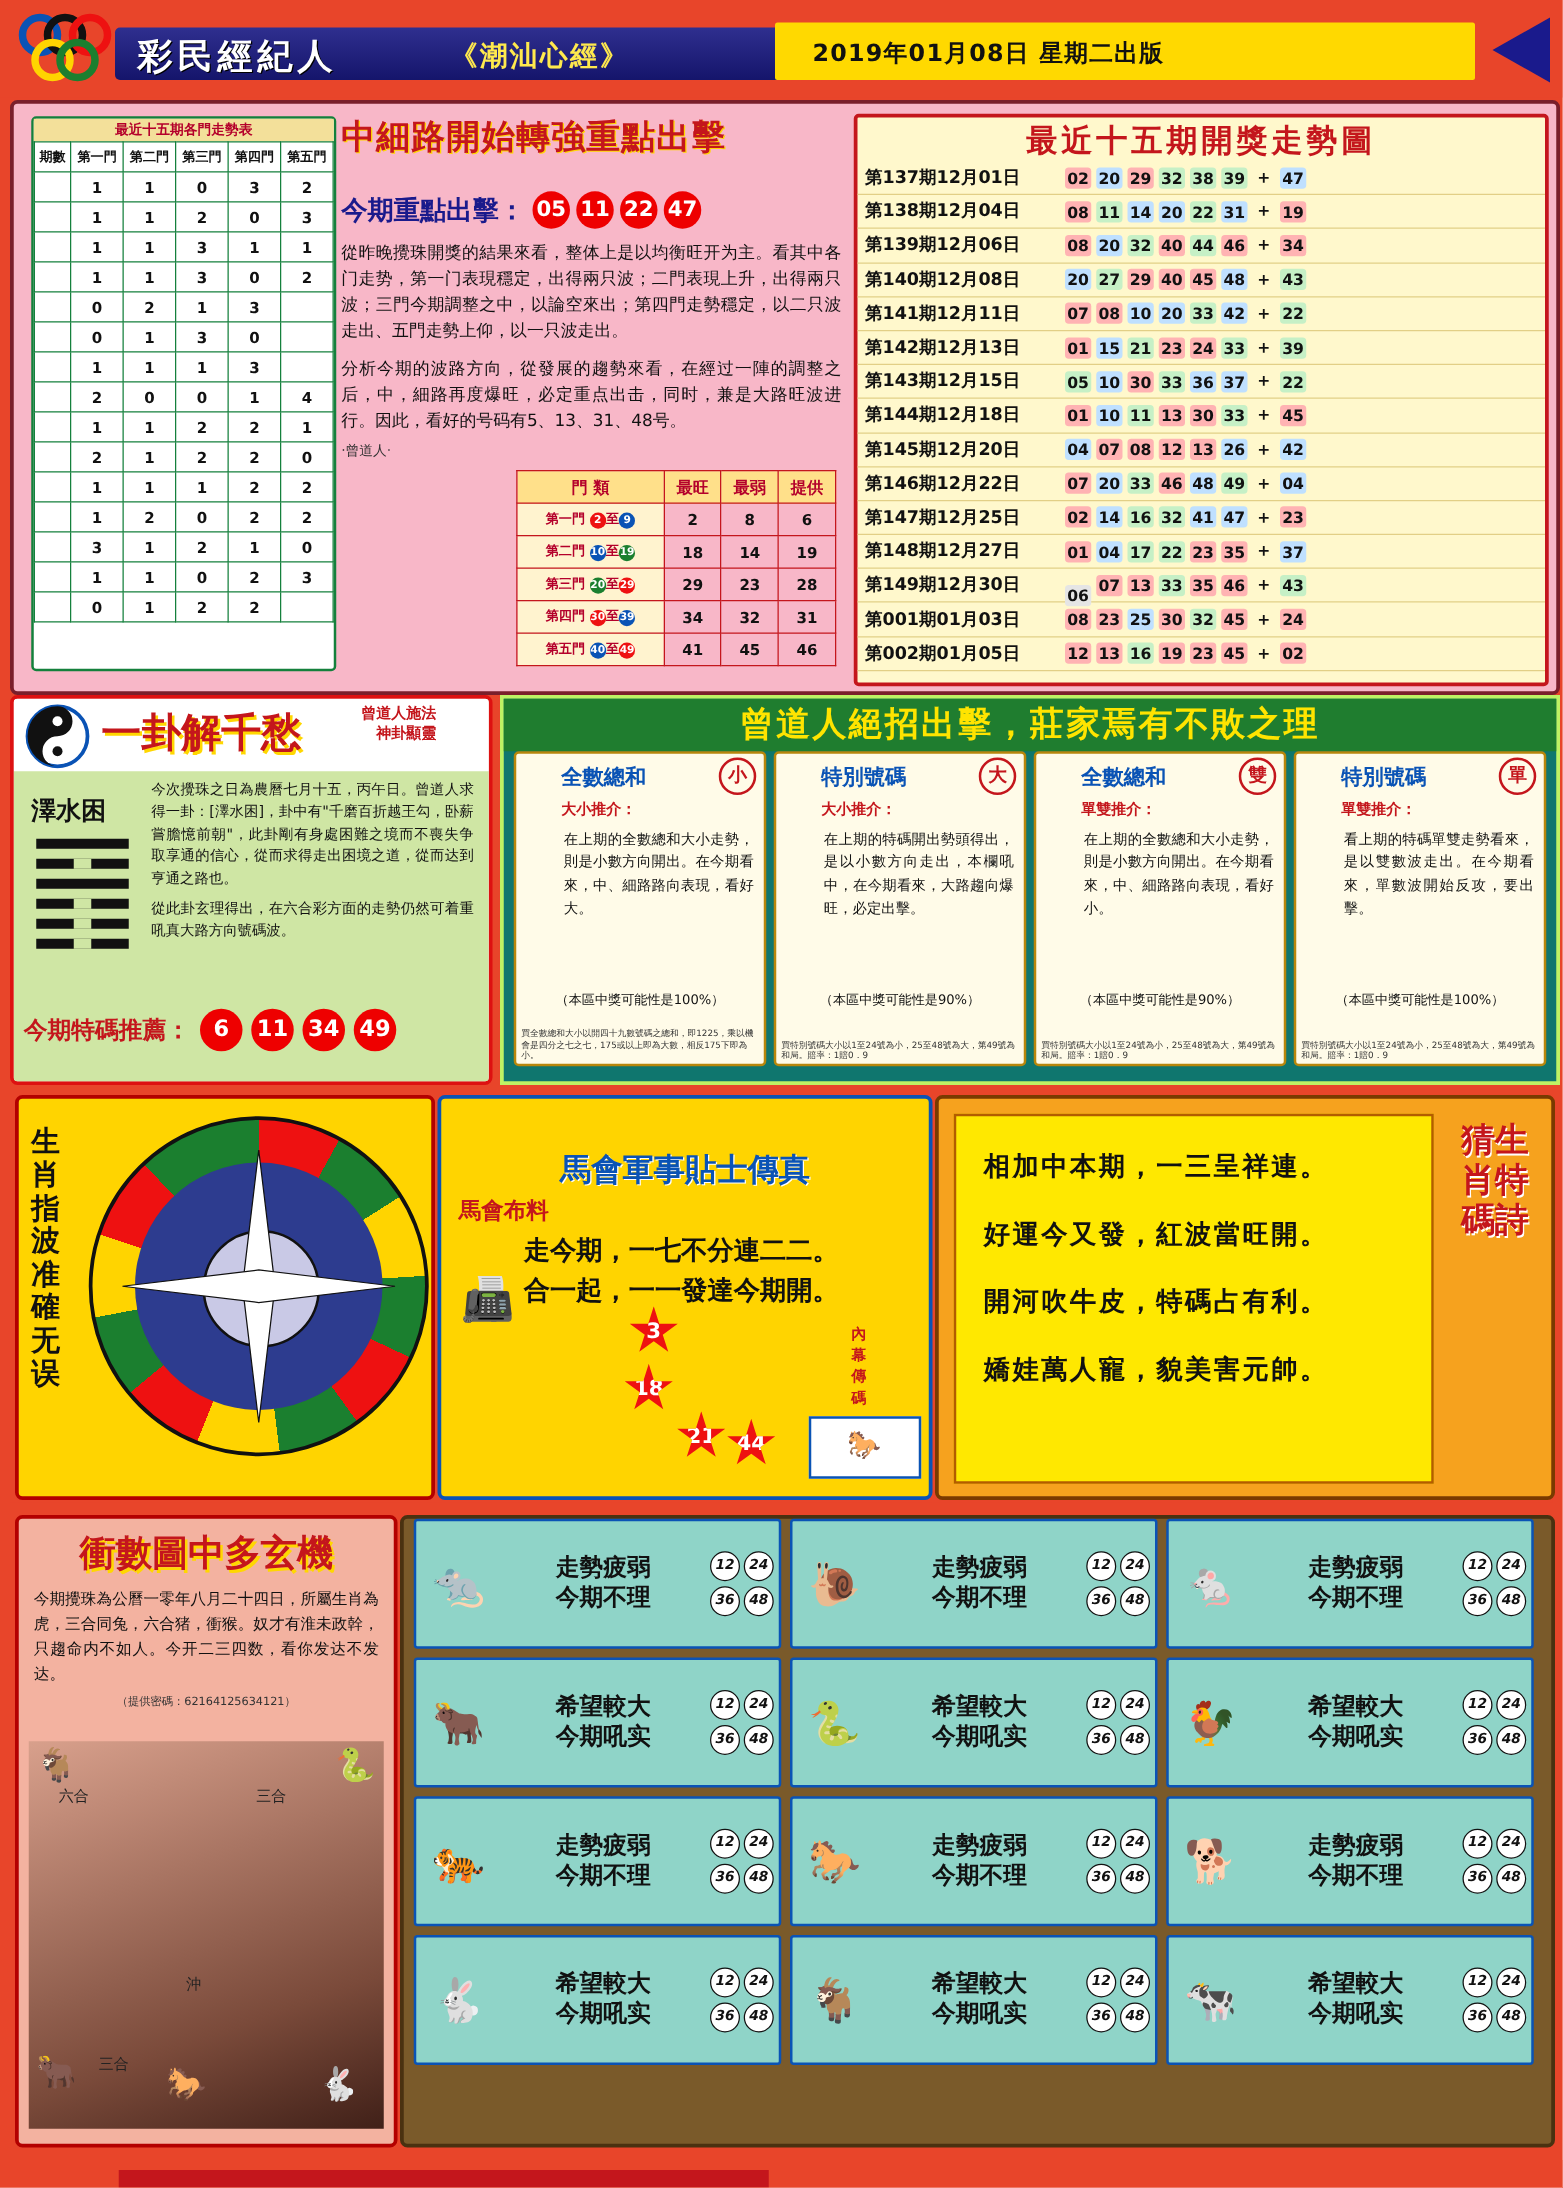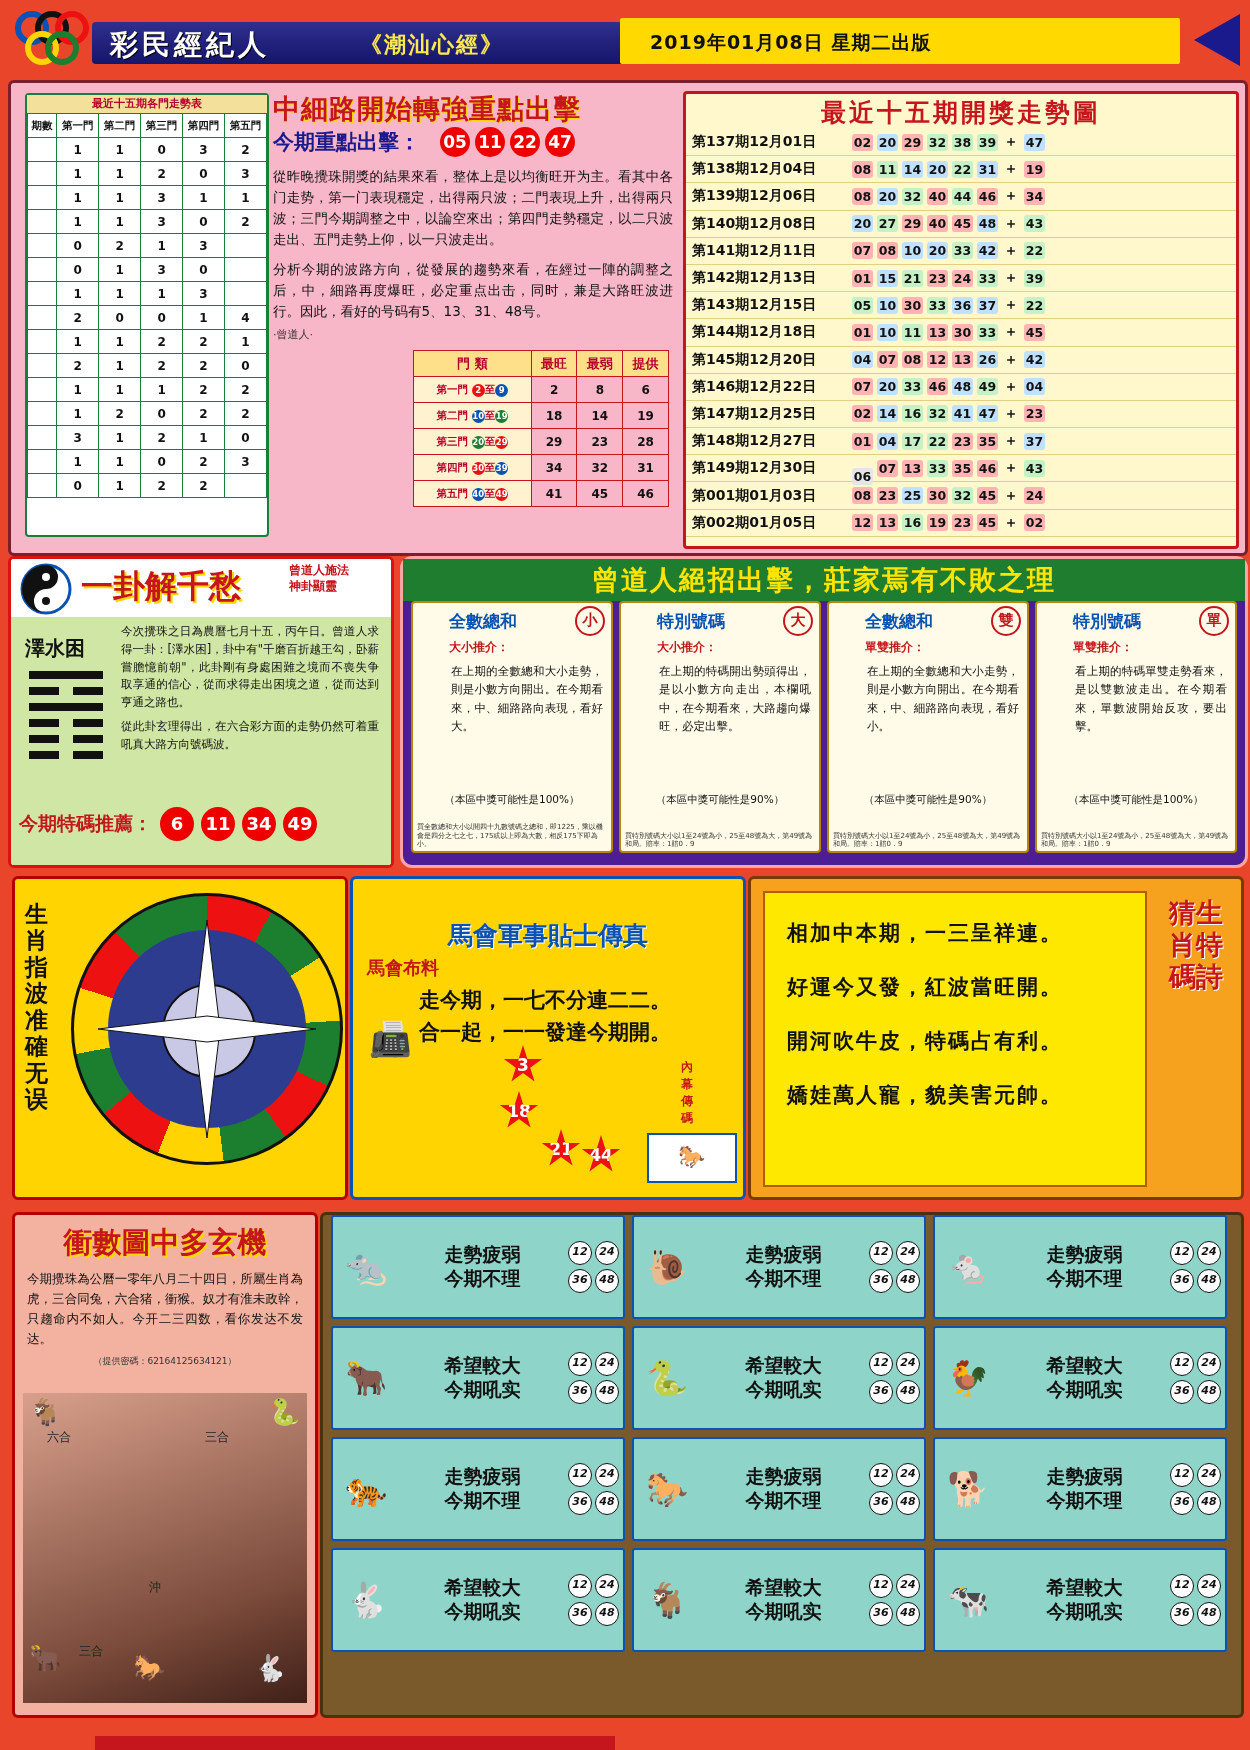--- a/index.html
+++ b/index.html
@@ -18,21 +18,21 @@
 
   
   .panel1{position:absolute;left:8px;top:80px;width:1234px;height:470px;background:#f8b7c8;border:3px solid #7a1f2b;border-radius:6px;}
   .p1-left{position:absolute;left:14px;top:10px;width:240px;height:440px;background:#fff;border:2px solid #14803c;border-radius:4px;}
   .p1-lt-title{height:18px;background:#f3e09a;font-size:11px;color:#b4002b;text-align:center;line-height:18px;font-weight:bold;}
   table.mini{border-collapse:collapse;width:100%;font-size:12px;}
   table.mini th,table.mini td{border:1px solid #14803c;text-align:center;height:21px;font-weight:bold;color:#111;}
   table.mini th{background:#ffffff;font-size:10.5px;}
   .p1-mid{position:absolute;left:262px;top:8px;width:400px;height:450px;}
   .p1-head{font-size:27px;font-weight:bold;color:#c4161c;letter-spacing:1px;text-shadow:1px 1px 0 #ffd700;}
-  .p1-focus{margin-top:0;font-size:21px;font-weight:bold;color:#1a1a8c;display:flex;align-items:center;gap:20px;}
+  .p1-focus{margin-top:26px;font-size:21px;font-weight:bold;color:#1a1a8c;display:flex;align-items:center;gap:6px;}
   .ball{display:inline-block;width:30px;height:30px;line-height:30px;border-radius:50%;background:#e00;color:#fff;font-size:17px;text-align:center;font-weight:bold;}
   .p1-para{margin-top:9px;font-size:13.5px;line-height:1.55;color:#111;text-align:justify;}
   .p1-sign{margin-top:6px;font-size:11px;color:#333;}
   table.cls{border-collapse:collapse;width:256px;font-size:12px;margin-top:8px;margin-left:140px;}
   table.cls th,table.cls td{border:1px solid #c4161c;height:23px;text-align:center;color:#111;font-weight:bold;}
   table.cls th{background:#ffe08a;color:#b4002b;font-size:13px;}
   table.cls td.lbl{background:#fff3cf;font-size:10.5px;color:#b4002b;}
   .minib{display:inline-block;width:13px;height:13px;line-height:13px;border-radius:50%;font-size:8.5px;color:#fff;text-align:center;}
   .p1-right{position:absolute;left:672px;top:8px;width:550px;height:452px;background:#fff8cc;border:3px solid #c4161c;border-radius:4px;}
   .p1-rt-title{font-size:25px;font-weight:bold;color:#c4161c;text-align:center;letter-spacing:3px;padding:2px 0 0;}
@@ -40,31 +40,31 @@
   .draw-label{width:160px;color:#111;padding-left:6px;letter-spacing:0px;}
   .nums{display:flex;gap:4px;align-items:center;}
   .nb{display:inline-block;width:21px;height:17px;line-height:17px;text-align:center;font-size:12.5px;border-radius:3px;color:#111;}
   .plus{font-size:14px;font-weight:bold;color:#111;margin:0 2px;}
 
   
   .panel2{position:absolute;left:8px;top:556px;width:1234px;height:310px;}
   .p2-left{position:absolute;left:0;top:0;width:380px;height:306px;background:#fff;border:3px solid #d11; border-radius:6px;overflow:hidden;}
   .p2l-head{height:58px;background:#fff;position:relative;}
   .p2l-h1{position:absolute;left:70px;top:6px;font-size:32px;font-weight:bold;color:#c4161c;text-shadow:2px 2px 0 #ffd700;}
-  .p2l-h2{position:absolute;left:278px;top:4px;font-size:12px;font-weight:bold;color:#c4161c;line-height:1.3;}
+  .p2l-h2{position:absolute;left:278px;top:4px;font-size:12px;font-weight:bold;color:#c4161c;line-height:1.3;text-align:right;}
   .p2l-body{background:#cfe6a4;height:246px;position:relative;padding:6px;}
   .hex-name{position:absolute;left:14px;top:18px;font-size:20px;font-weight:bold;color:#111;}
   .hex-lines{position:absolute;left:18px;top:54px;}
   .hex-lines div{width:74px;height:8px;background:#111;margin-bottom:8px;position:relative;}
   .hex-lines div.broken::after{content:"";position:absolute;left:30px;top:0;width:14px;height:8px;background:#cfe6a4;}
   .p2l-text{position:absolute;left:110px;top:6px;width:258px;font-size:11.5px;line-height:1.55;color:#111;text-align:justify;}
   .p2l-rec{position:absolute;left:8px;top:190px;display:flex;align-items:center;gap:8px;}
   .p2l-rec .t{font-size:19px;font-weight:bold;color:#c4161c;}
   .bigball{width:34px;height:34px;line-height:34px;border-radius:50%;background:#e00;color:#fff;text-align:center;font-size:18px;font-weight:bold;}
-  .p2-right{position:absolute;left:392px;top:0;width:842px;height:306px;background:#4c1d95;border:3px solid #fca5a5;border-radius:12px;}
+  .p2-right{position:absolute;left:392px;top:0;width:842px;height:306px;background:#0f766e;border:3px solid #bef264;border-radius:0;}
   .p2r-title{height:42px;background:#1f7d2f;color:#ffe400;font-size:27px;font-weight:bold;text-align:center;line-height:42px;letter-spacing:2px;}
   .cards{display:flex;gap:6px;padding:0 8px;}
   .card{width:198px;height:248px;background:#fffbe8;border:2px solid #b8860b;border-radius:4px;position:relative;padding-left:30px;}
   .card-h{display:flex;justify-content:space-between;align-items:center;padding:3px 6px;}
   .card-h .ttl{font-size:17px;font-weight:bold;color:#0a53b5;}
   .card-h .tag{width:26px;height:26px;border-radius:50%;border:2px solid #c4161c;color:#c4161c;font-size:15px;font-weight:bold;text-align:center;line-height:24px;}
   .card-sub{font-size:12px;font-weight:bold;color:#c4161c;padding:0 6px;}
   .card-body{font-size:11.5px;line-height:1.6;color:#111;padding:6px 8px;text-align:justify;}
   .card-note{position:absolute;left:0;bottom:44px;width:100%;text-align:center;font-size:10.5px;color:#111;}
   .card-fine{position:absolute;left:4px;bottom:2px;width:190px;font-size:7px;line-height:1.25;color:#333;}

